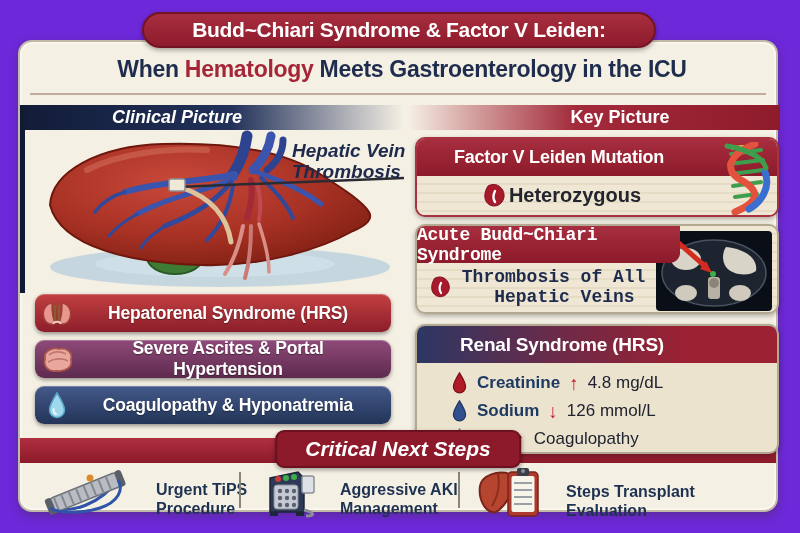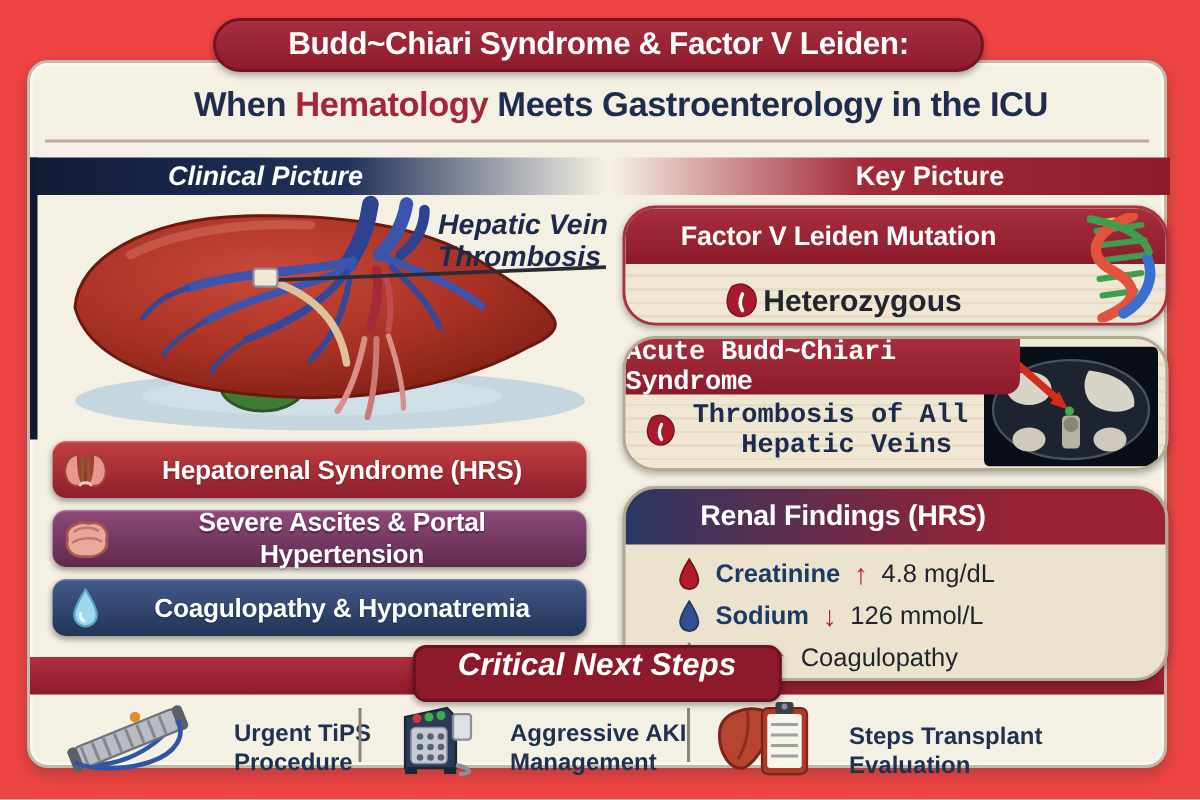--- a/index.html
+++ b/index.html
@@ -1,24 +1,24 @@
 <!DOCTYPE html>
 <html><head>
 <meta charset="utf-8">
 <style>
   html,body{margin:0;padding:0;background:#d8d4ca;}
   *{box-sizing:border-box;}
-  .stage{position:relative;width:800px;height:533px;background:#ef4444;overflow:hidden;
+  .stage{position:relative;width:800px;height:533px;background:#6d28d9;overflow:hidden;
          font-family:"Liberation Sans",sans-serif;}
   .card{position:absolute;left:18px;top:40px;width:760px;height:472px;background:#f5f0e4;
         border:2px solid #c2bAA8;border-radius:14px;box-shadow:0 4px 10px rgba(60,50,40,.35),inset 0 0 0 2px #fbf7ee;}
   .title-pill{position:absolute;left:142px;top:12px;width:514px;height:36px;background:linear-gradient(180deg,#a72e3e,#8e1b2c);
         border:2px solid #731425;border-radius:19px;z-index:6;display:flex;align-items:center;justify-content:center;
         color:#fff;font-weight:bold;font-size:21px;letter-spacing:-.3px;box-shadow:0 2px 5px rgba(0,0,0,.35);}
-  .subtitle{position:absolute;left:16px;top:14px;width:100%;text-align:center;font-size:23px;font-weight:bold;
+  .subtitle{position:absolute;left:4px;top:14px;width:100%;text-align:center;font-size:23px;font-weight:bold;
         color:#1e2c4e;letter-spacing:-.3px;}
   .subtitle .hl{color:#a52637;}
   .subtitle-rule{position:absolute;left:10px;right:10px;top:51px;height:2px;background:#b5998a;opacity:.8;}
 
   .banner{position:absolute;top:63px;height:25px;display:flex;align-items:center;justify-content:center;
         color:#fff;font-size:18px;font-weight:bold;}
   .banner-left{left:0;width:384px;font-style:italic;padding-right:70px;
         background:linear-gradient(90deg,#121c38 0%,#22315a 55%,rgba(90,100,130,.45) 85%,rgba(120,128,150,0) 100%);}
   .banner-right{left:388px;width:372px;padding-left:52px;
         background:linear-gradient(270deg,#8e1b2b 0%,#a32a3a 55%,rgba(163,42,58,.35) 85%,rgba(163,42,58,0) 100%);}
@@ -30,28 +30,28 @@
 
   .pill{position:absolute;left:15px;width:356px;height:38px;border-radius:9px;display:flex;align-items:center;
         box-shadow:0 2px 4px rgba(0,0,0,.4),inset 0 1px 0 rgba(255,255,255,.25);}
   .pill .icon-box{width:44px;display:flex;align-items:center;justify-content:center;flex:0 0 44px;}
   .pill .lbl{flex:1;text-align:center;color:#fff;font-weight:bold;font-size:17.5px;padding-right:14px;
         text-shadow:0 1px 1px rgba(0,0,0,.4);letter-spacing:-.2px;}
   .pill-red{top:252px;background:linear-gradient(180deg,#c24040,#8c1e2b);}
   .pill-purple{top:298px;background:linear-gradient(180deg,#8e4a79,#5e2a4e);}
   .pill-navy{top:344px;background:linear-gradient(180deg,#44598a,#223457);}
 
-  .fcard{position:absolute;left:395px;width:364px;border-radius:22px;overflow:hidden;
+  .fcard{position:absolute;left:395px;width:364px;border-radius:10px;overflow:hidden;
         background:#ece3cf;box-shadow:0 2px 5px rgba(0,0,0,.3);}
   .wood{background:repeating-linear-gradient(180deg,#efe7d4 0 7px,#e6dbc5 7px 9px);}
   .fcard-header{height:37px;display:flex;align-items:center;justify-content:center;color:#fff;
         font-weight:bold;font-size:18px;background:linear-gradient(180deg,#a72e3e,#8c1a2a);letter-spacing:-.2px;}
   .card-factor{top:95px;height:80px;border:2px solid #a8333f;}
   .card-factor .fcard-header{padding-right:76px;}
-  .factor-body{height:50px;display:flex;align-items:center;justify-content:center;gap:2px;padding-right:70px;}
+  .factor-body{height:39px;display:flex;align-items:center;justify-content:center;gap:2px;padding-right:70px;}
   .factor-body .val{font-size:20px;font-weight:bold;color:#23252e;}
   .dna{position:absolute;right:6px;top:3px;z-index:3;}
 
   .card-budd{top:182px;height:90px;border:2px solid #b3a892;font-family:Liberation Mono, monospace;}
   .card-budd .fcard-header{position:absolute;left:0;top:0;width:73%;border-radius:0 0 10px 0;z-index:2;}
   .ct{position:absolute;right:5px;top:5px;z-index:1;}
   .budd-body{position:absolute;left:0;top:36px;width:73%;height:50px;display:flex;align-items:center;
         justify-content:center;gap:10px;}
   .budd-body .txt{font-size:18px;line-height:20px;font-weight:bold;color:#1d2b4d;text-align:center;}
 
@@ -60,21 +60,21 @@
         font-size:19px;padding-right:70px;}
   .renal-rows{padding:6px 0 0 34px;}
   .renal-row{display:flex;align-items:center;height:28px;gap:9px;}
   .renal-row .rlabel{font-size:17px;font-weight:bold;color:#1d3a63;}
   .renal-row .arrow{font-size:19px;font-weight:bold;color:#c0202d;line-height:1;}
   .renal-row .rval{font-size:17px;font-weight:normal;color:#20242f;}
 
   .crit-band{position:absolute;left:0;top:396px;width:100%;height:25px;z-index:1;
         background:linear-gradient(180deg,#b02f3f,#8c1a2a);}
   .crit-pill{position:absolute;left:50%;transform:translateX(-50%);top:388px;height:38px;z-index:4;
-        background:#8c1a2a;border:2px solid #6b1120;border-radius:9px;display:flex;
+        background:#8c1a2a;border:2px solid #6b1120;border-radius:9px;display:flex;align-items:center;
         padding:0 28px;color:#fff;font-style:italic;font-weight:bold;font-size:21px;
         box-shadow:0 2px 4px rgba(0,0,0,.35);}
 
   .footer-item{position:absolute;display:flex;align-items:flex-end;gap:24px;z-index:2;}
   .footer-text{font-size:16px;line-height:19px;font-weight:bold;color:#1d3150;}
   .fi-1{left:18px;top:424px;}
   .fi-2{left:238px;top:424px;}
   .fi-3{left:456px;top:424px;}
   .fdiv{position:absolute;width:2px;height:36px;background:#8b8577;top:430px;z-index:2;}
   .fdiv-1{left:219px;} .fdiv-2{left:438px;}
@@ -218,21 +218,21 @@
         </svg>
         <div class="txt">
           <div>Thrombosis of All 3</div>
           <div>Hepatic Veins</div>
         </div>
       </div>
     </div>
 
     <div class="fcard card-renal">
       <div class="fcard-header">
-        <span>Renal Findings (HRS)</span>
+        <span>Renal Syndrome (HRS)</span>
       </div>
       <div class="renal-rows">
         <div class="renal-row">
           <svg width="17" height="22" viewBox="0 0 20 27">
             <path d="M10,1 C10,1 2.5,13 2.5,18 a7.5,7.5 0 0 0 15,0 C17.5,13 10,1 10,1 Z" fill="#b01c26" stroke="#7c1018" stroke-width="1.5"></path>
           </svg>
           <span class="rlabel">Creatinine</span>
           <span class="arrow">↑</span>
           <span class="rval">4.8 mg/dL</span>
         </div>

